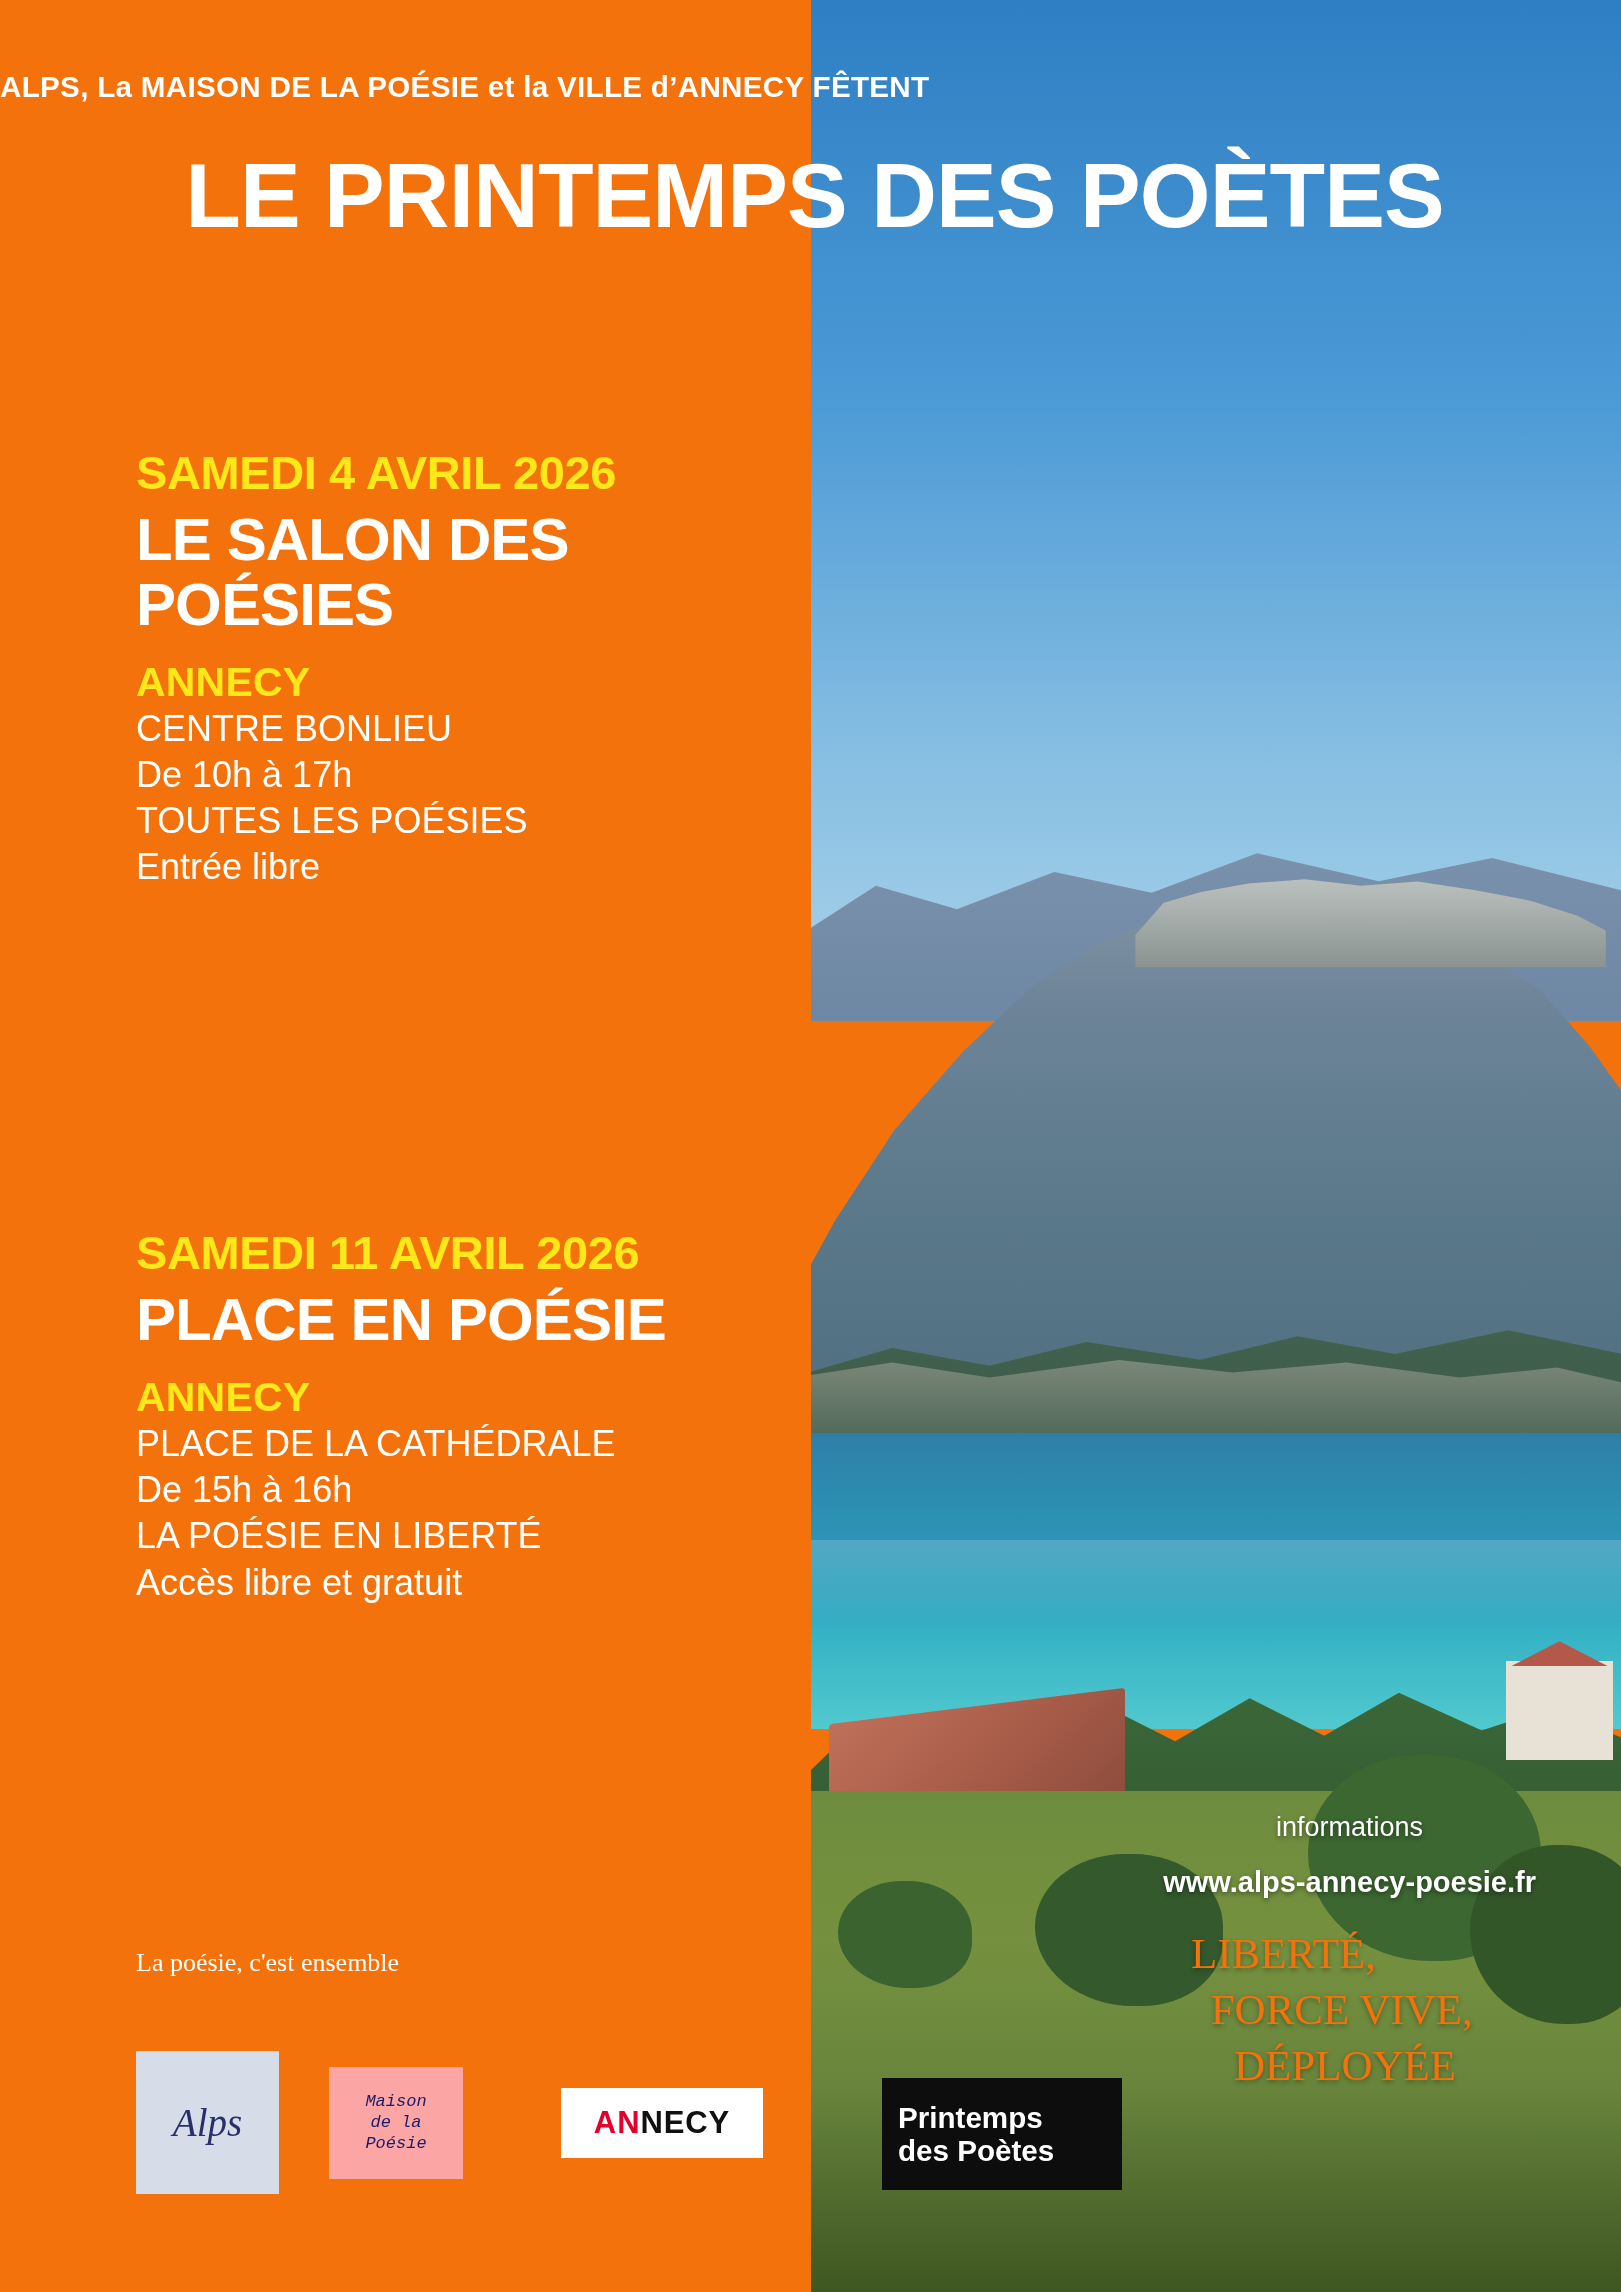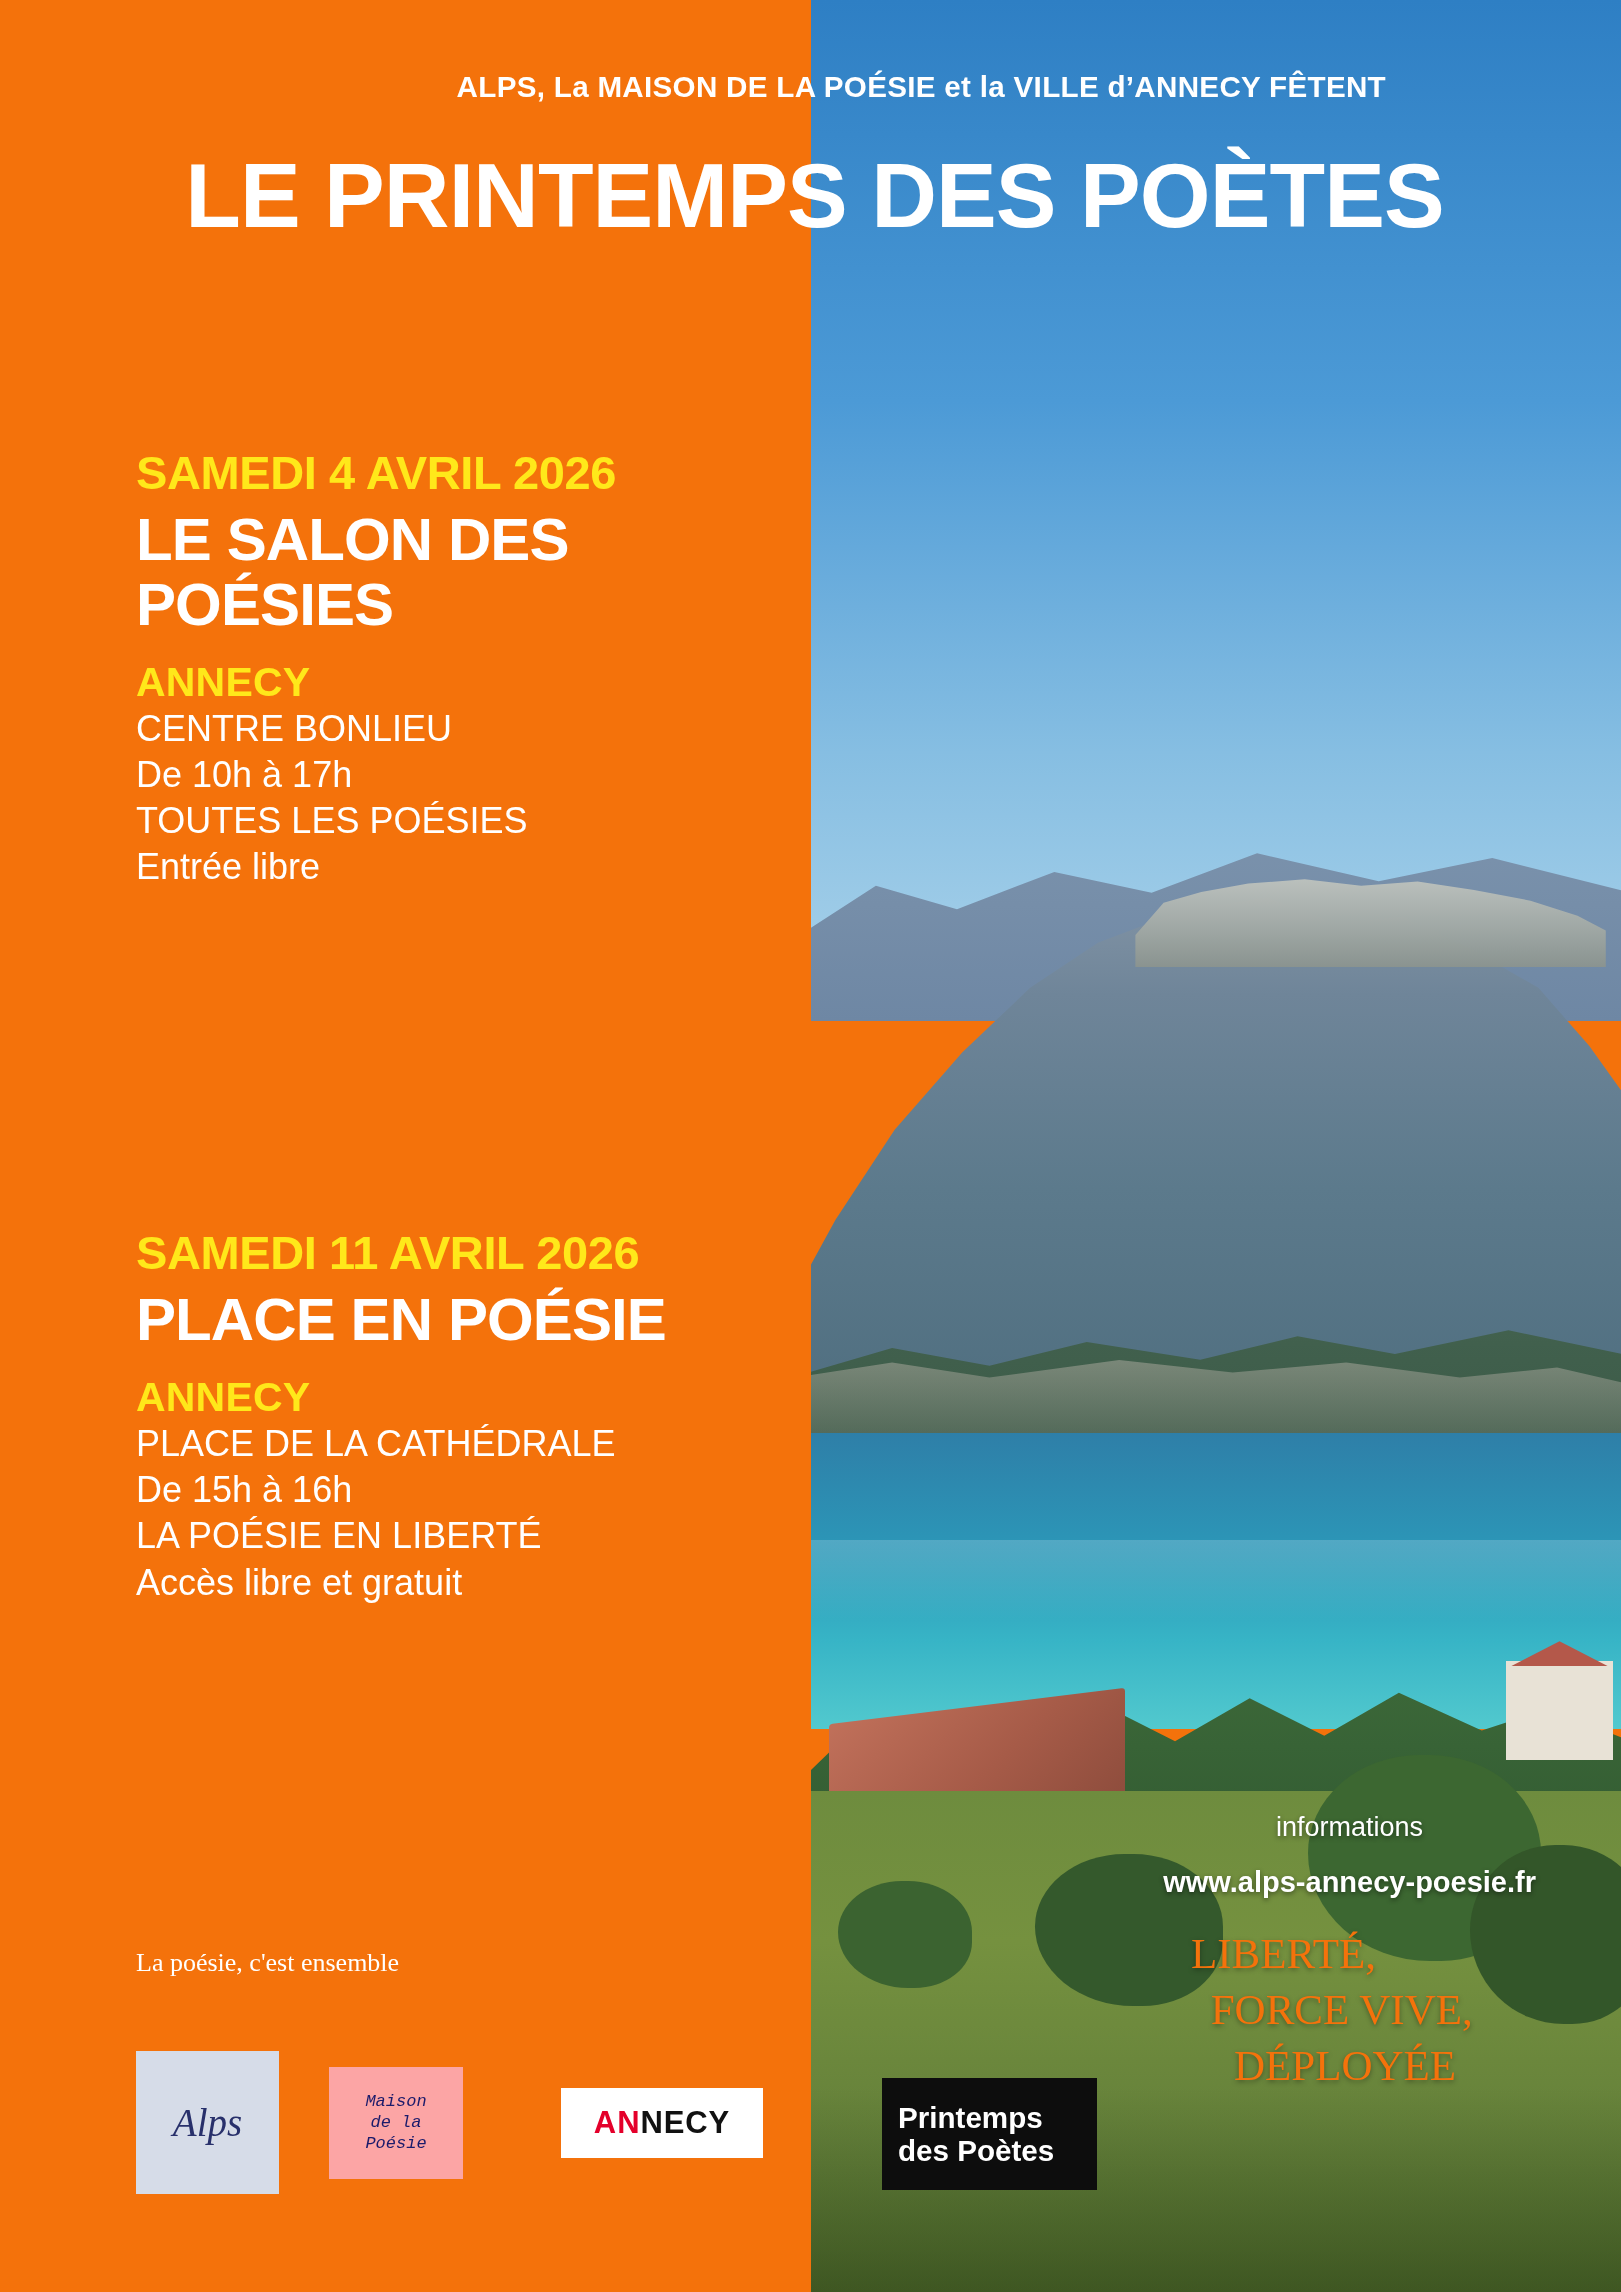--- a/index.html
+++ b/index.html
@@ -149,21 +149,21 @@
   .bush.b1 { left: 27px;  top: 1881px; width: 134px; height: 107px; }
   .bush.b2 { left: 224px; top: 1854px; width: 188px; height: 152px; background:#34592C; }
   .bush.b3 { right: 81px; top: 1755px; width: 233px; height: 206px; background:#3C6731; }
   .bush.b4 { right: -27px; top: 1845px; width: 179px; height: 179px; background:#335629; }
 
   .header-line {
     position: absolute;
     top: 70px;
     left: 0;
     width: 1386px;
-    text-align: right;
+    text-align: left;
     color: #ffffff;
     font-size: 29.6px;
     font-weight: bold;
     letter-spacing: 0.3px;
   }
   .main-title {
     position: absolute;
     top: 148px;
     left: 134px;
     width: 1361px;
@@ -269,21 +269,21 @@
     letter-spacing: 0.9px;
     margin-left: 48px;
   }
   .logo-annecy .an { color: #E4002B; }
   .logo-annecy .necy { color: #111111; }
 
   .logo-printemps {
     position: absolute;
     left: 882px;
     top: 2078px;
-    width: 215px;
+    width: 240px;
     height: 112px;
     background: #0d0d0d;
     color: #ffffff;
     display: flex;
     flex-direction: column;
     justify-content: center;
     padding-left: 16px;
     box-sizing: border-box;
     font-size: 29.6px;
     font-weight: bold;

